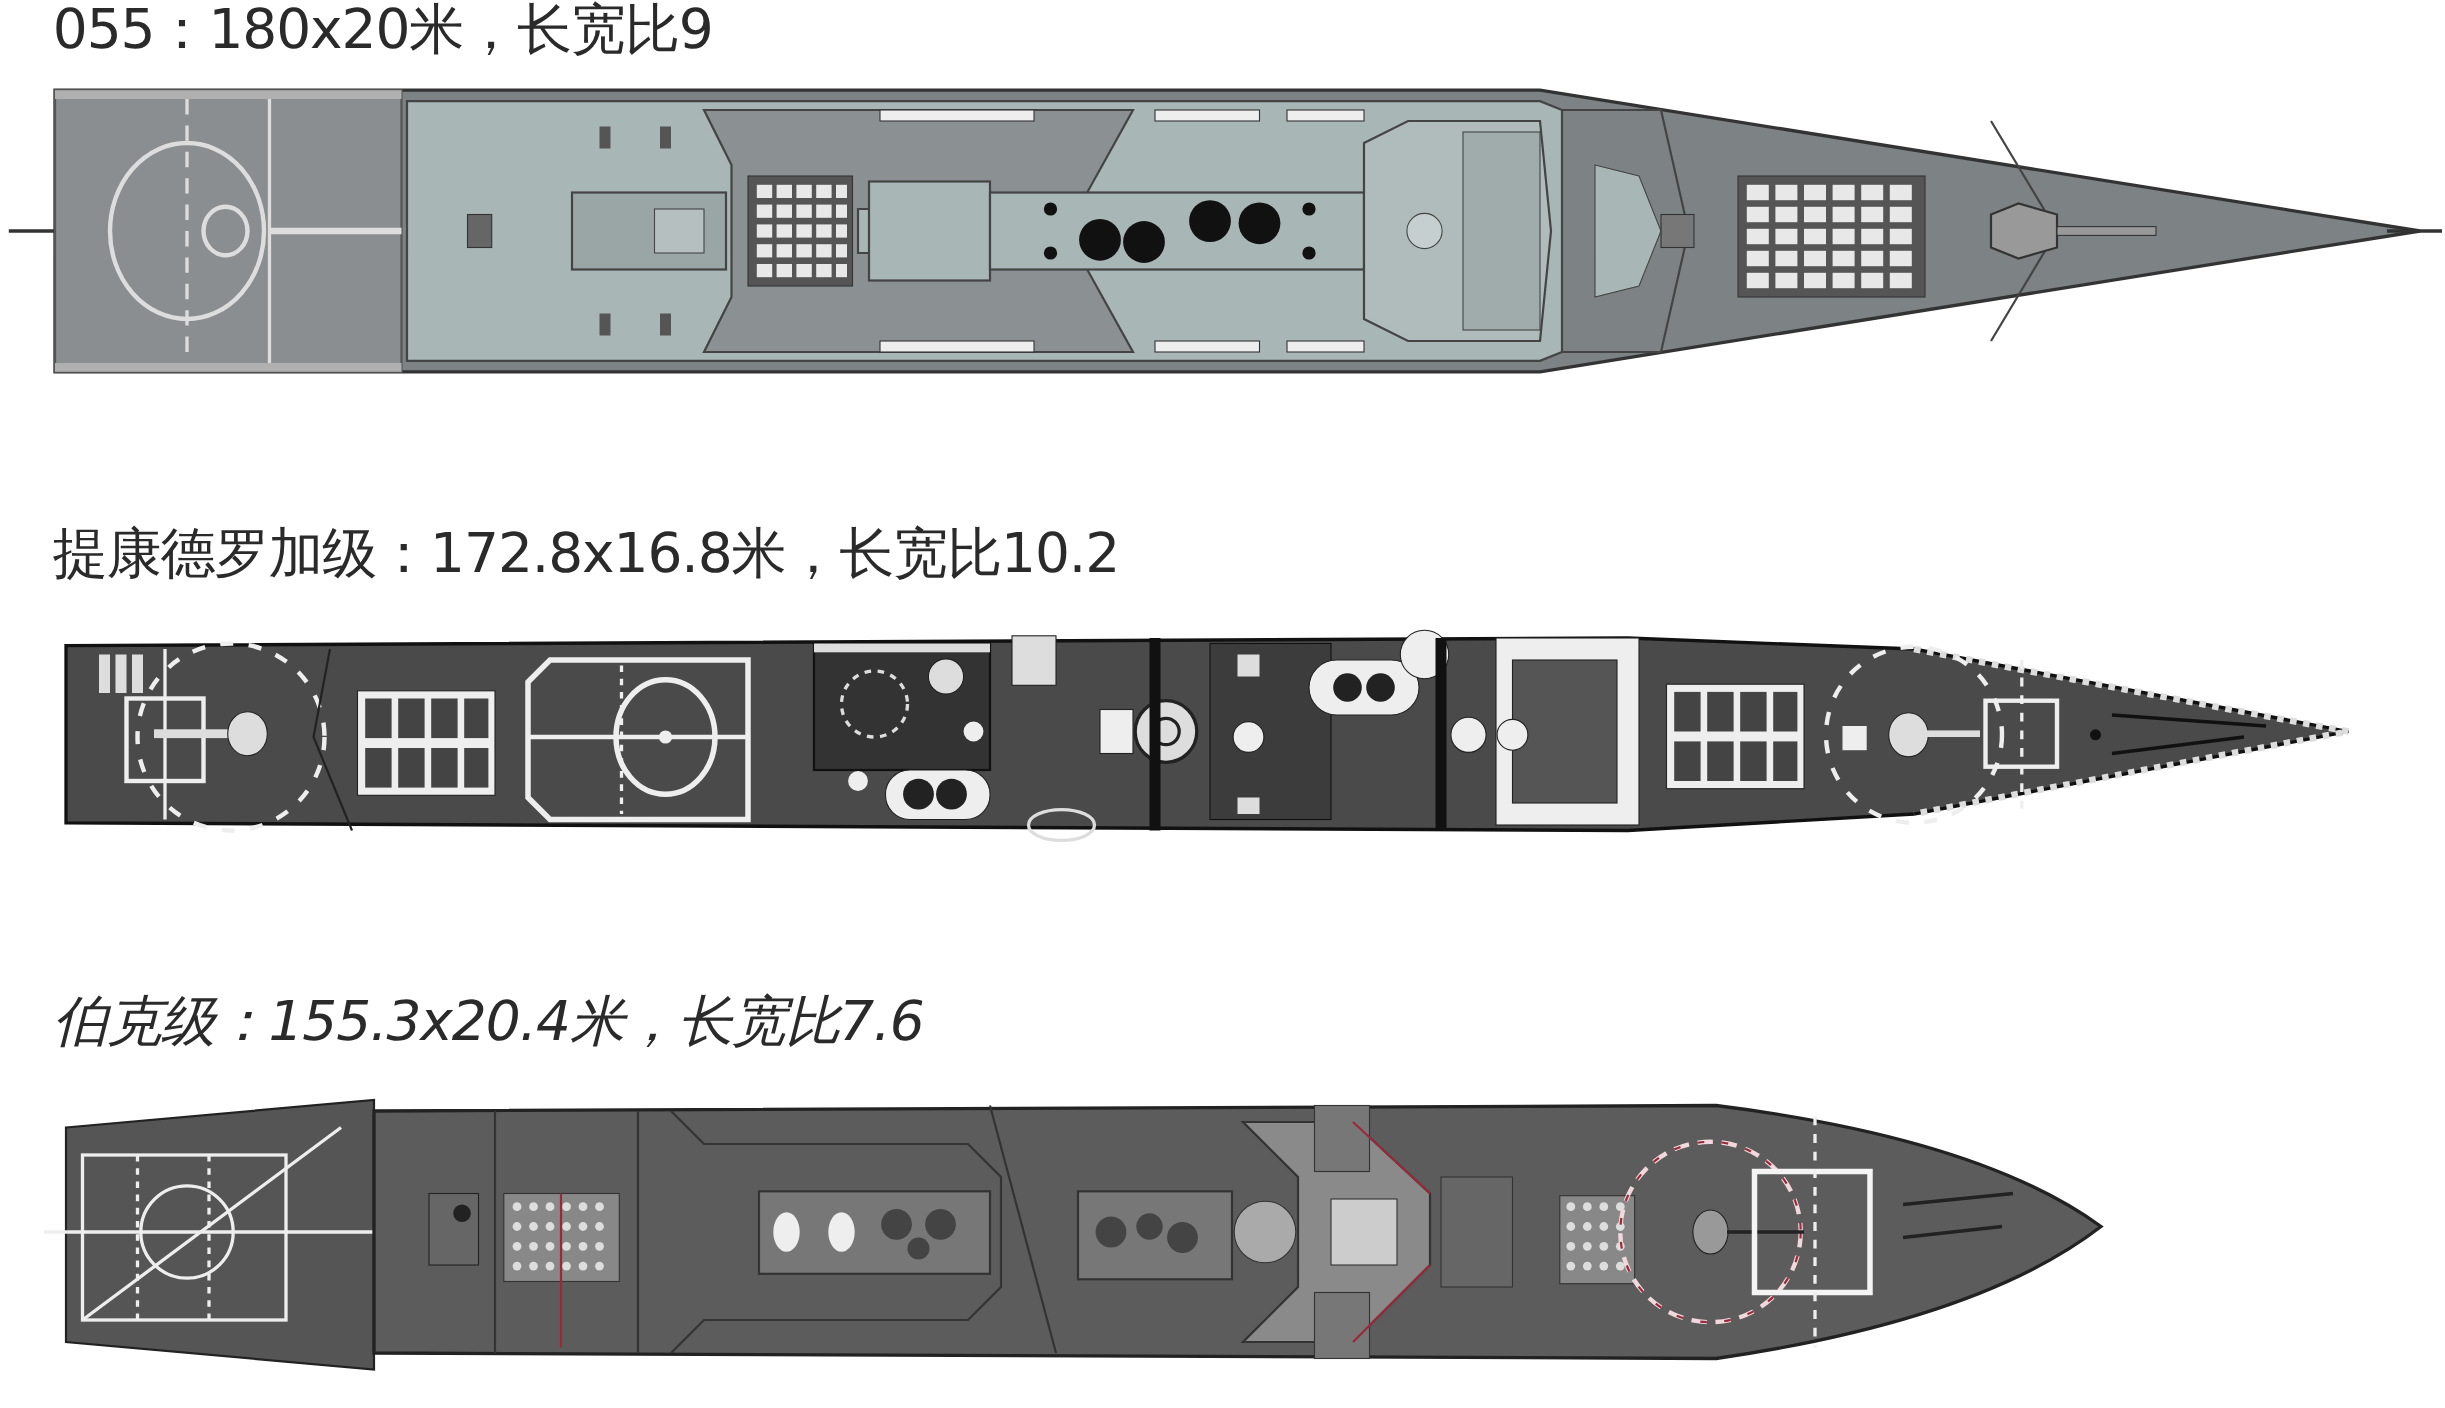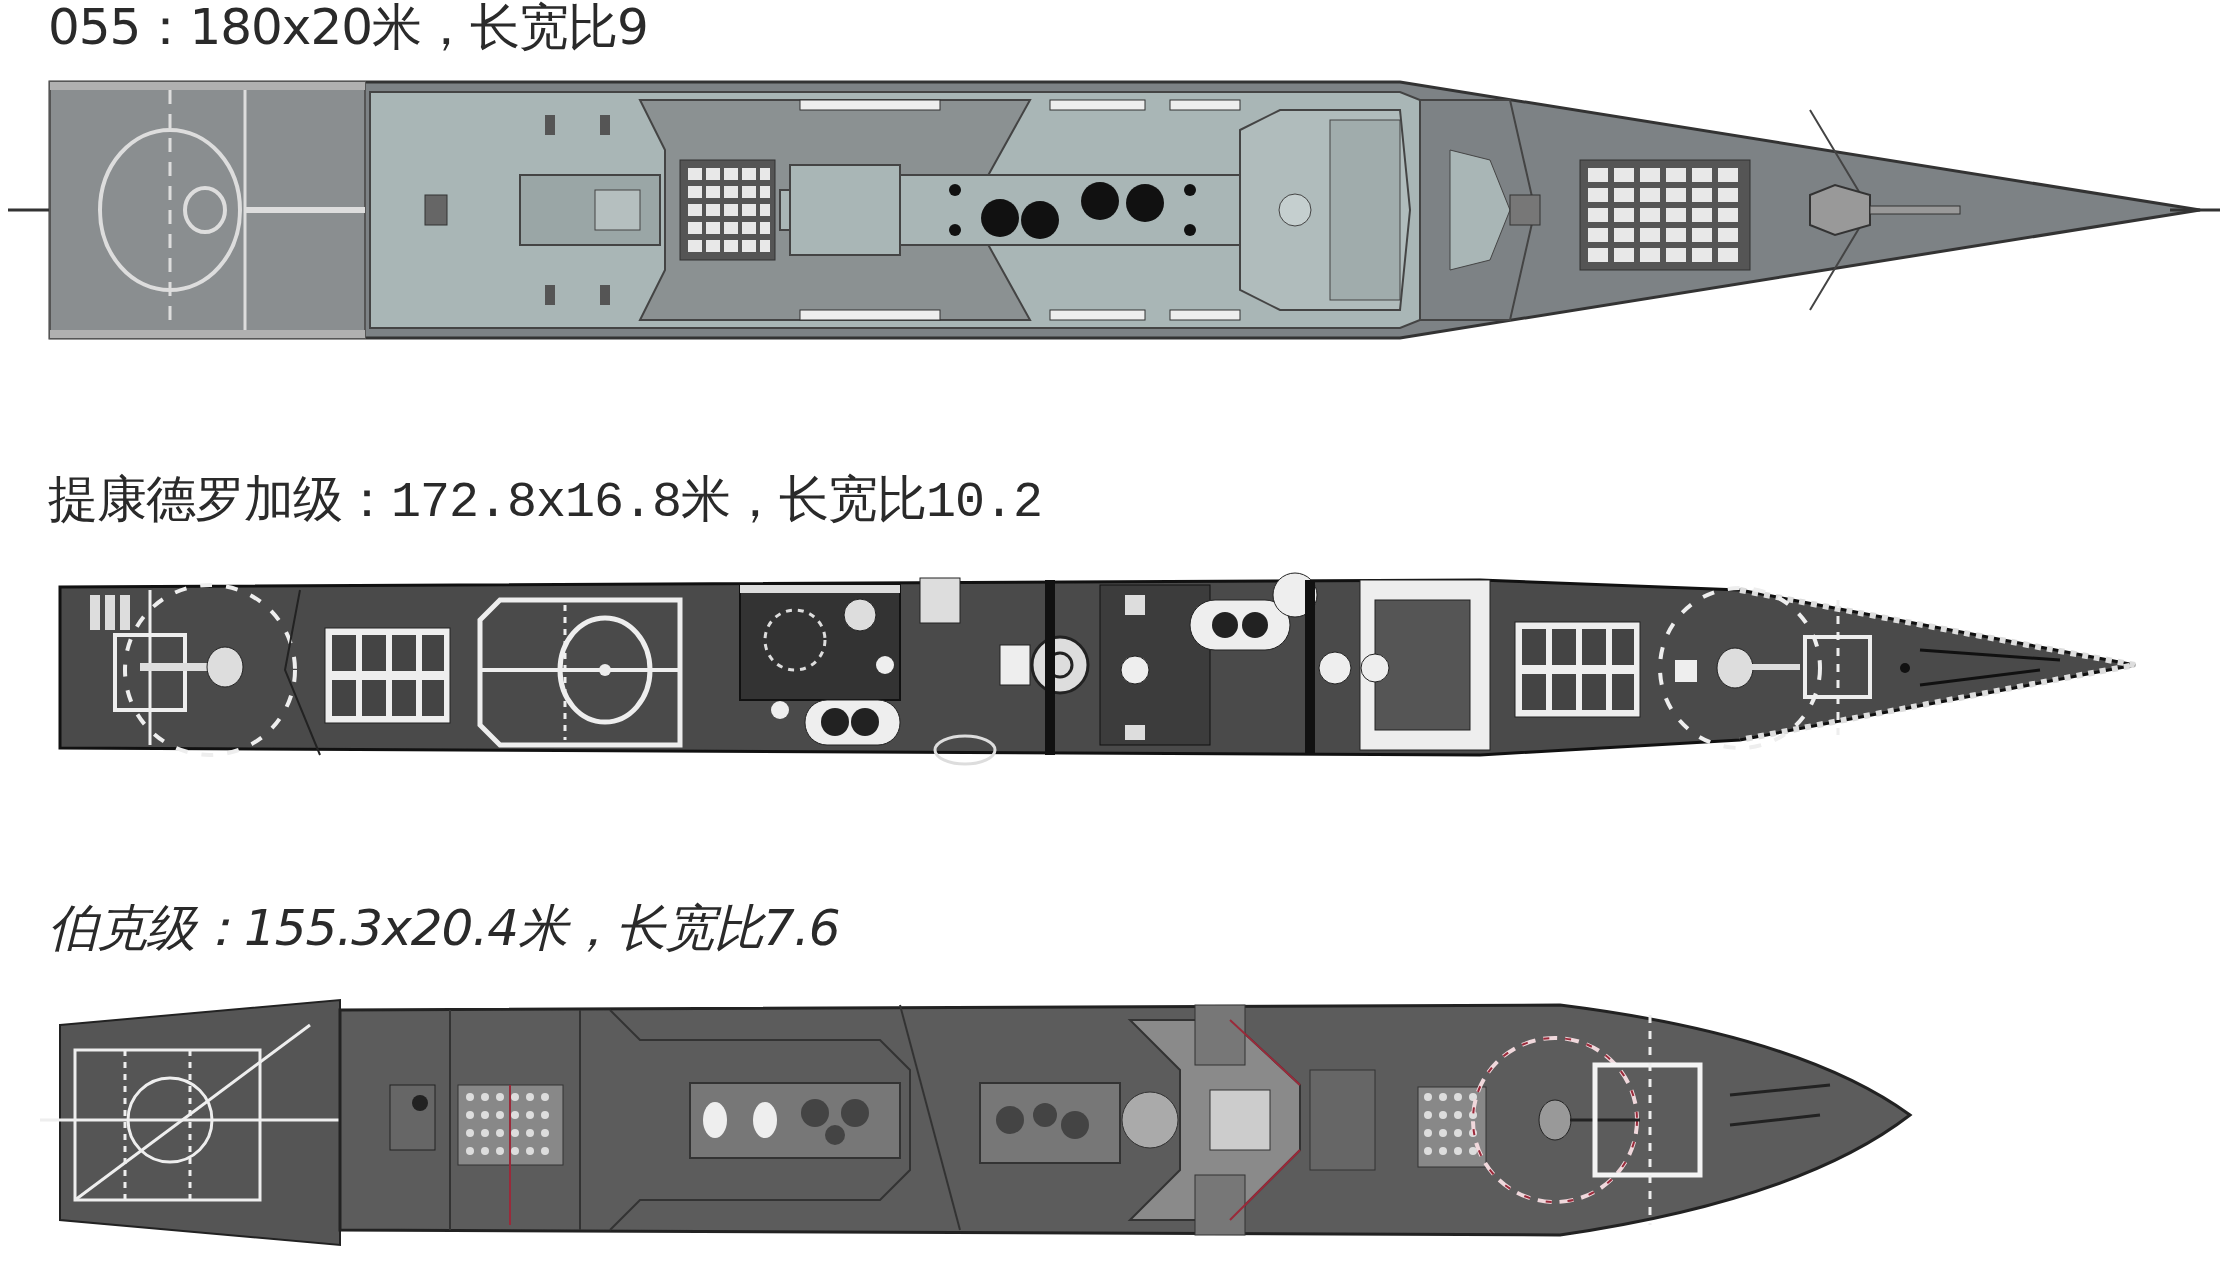--- a/index.html
+++ b/index.html
@@ -145,21 +145,21 @@
     <path d="M1810,40 L1870,140 L1810,240" fill="none" stroke="#444" stroke-width="2"></path>
 
     <g>
       <path d="M1810,125 L1835,115 L1870,125 L1870,155 L1835,165 L1810,155 Z" fill="#999" stroke="#333" stroke-width="2"></path>
       <rect x="1870" y="136" width="90" height="8" fill="#999" stroke="#333"></rect>
     </g>
     <line x1="2170" y1="140" x2="2220" y2="140" stroke="#333" stroke-width="3"></line>
   </svg>
 </div>
 
-<div class="label" style="top:478px;font-family:Liberation Mono, monospace;">提康德罗加级：172.8x16.8米，长宽比10.2</div>
+<div class="label" style="top:478px;">提康德罗加级：172.8x16.8米，长宽比10.2</div>
 
 <div class="ship" style="left:0;top:560px;">
   <svg width="2223" height="215" viewBox="0 0 2223 215">
     <path d="M60,27 L1480,20 L1740,30 Q2000,80 2135,105 Q2000,130 1740,180 L1480,195 L60,188 Z" fill="#4a4a4a" stroke="#111" stroke-width="3"></path>
 
     <path d="M1740,30 Q2000,80 2135,105 Q2000,130 1740,180" fill="none" stroke="#ddd" stroke-width="6" stroke-dasharray="6,6"></path>
 
     <g>
       <circle cx="210" cy="110" r="85" fill="none" stroke="#eee" stroke-width="4" stroke-dasharray="12,14"></circle>
       <rect x="115" y="75" width="70" height="75" fill="none" stroke="#eee" stroke-width="4"></rect>

